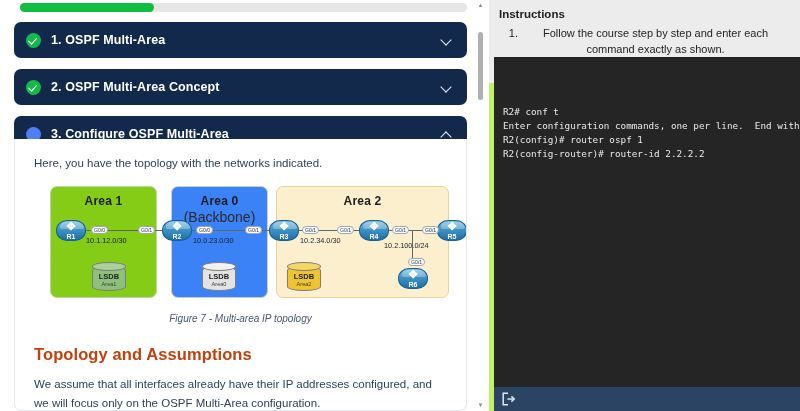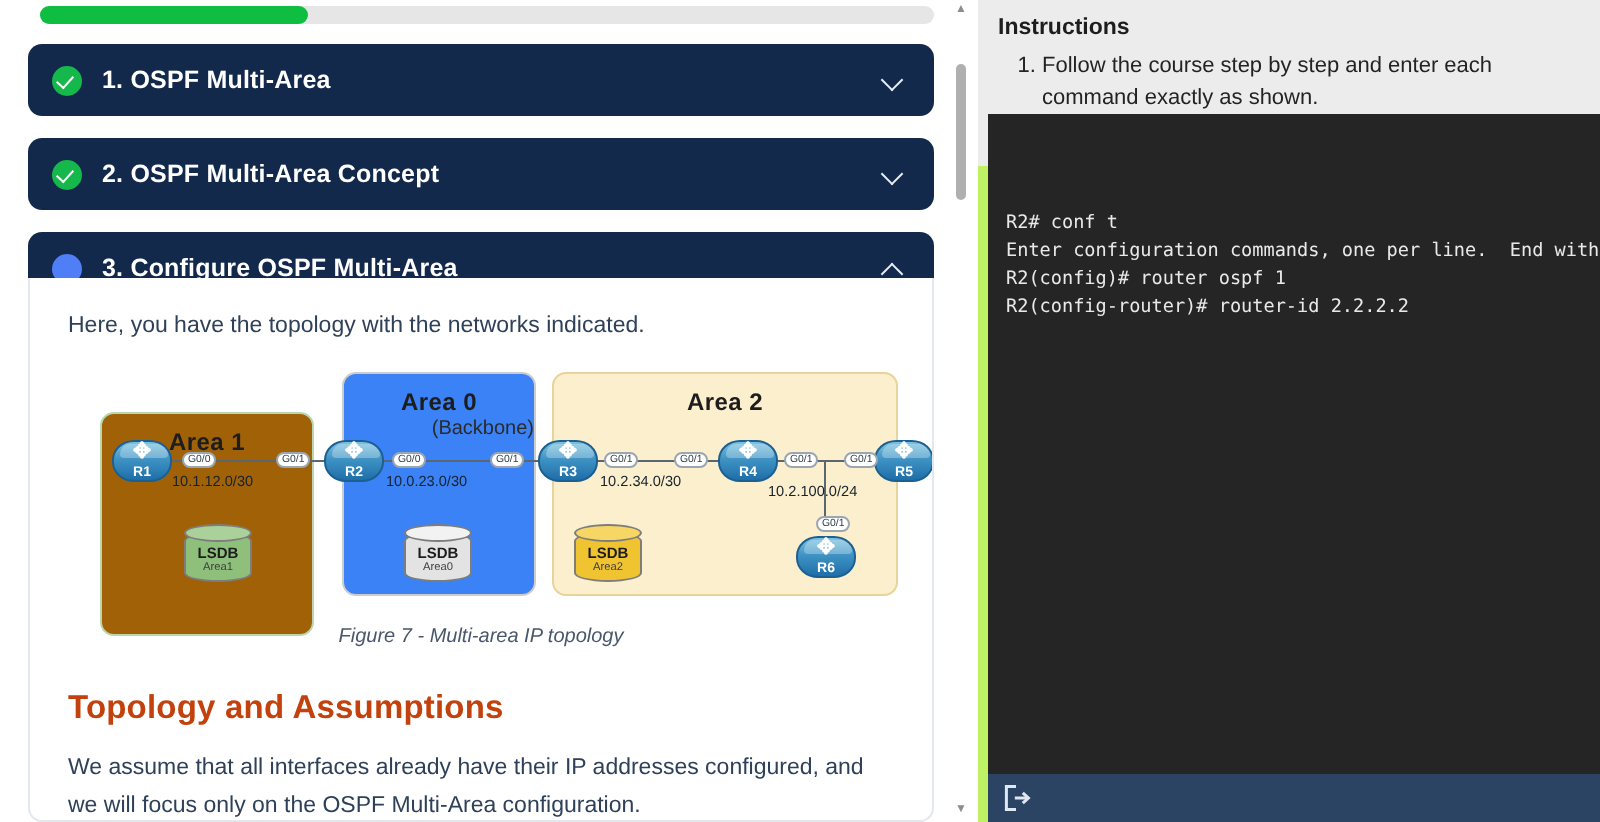--- a/index.html
+++ b/index.html
@@ -55,22 +55,22 @@
 
   
   .topo { position: relative; margin: 14px 0 0 0; height: 118px; width: 415px; }
   .area {
     position: absolute; top: 0; height: 112px; border-radius: 7px; border: 1px solid #c9cfd6;
   }
   .area .area-title {
     text-align: center; font-size: 12px; font-weight: bold; color: #1d1d1d; margin-top: 7px;
     letter-spacing: .2px;
   }
-  .area .area-sub { text-align: right; font-size: 10px; color: #2a2a2a; margin-top: 1px; }
-  .area1 { left: 16px; width: 107px; background: #a16207; border-color: #b9d7ae; margin-top: 20px; }
+  .area .area-sub { text-align: center; font-size: 14px; color: #2a2a2a; margin-top: 1px; }
+  .area1 { left: 16px; width: 107px; background: #84cc16; border-color: #b9d7ae; }
   .area0 { left: 137px; width: 97px; background: #3b82f6; border-color: #cccccc; }
   .area2 { left: 242px; width: 173px; background: #fcefcd; border-color: #e8d49a; }
 
   .router { position: absolute; width: 30px; height: 21px; }
   .router .body {
     width: 30px; height: 21px; border-radius: 11px/10px;
     background: linear-gradient(#7cc2e0 0%, #3f93c4 45%, #1e6ea8 100%);
     border: 1px solid #1c5f92; position: relative; overflow: hidden;
   }
   .router .body::before {
@@ -126,21 +126,21 @@
 
   .vscroll { position: absolute; right: 5px; top: 0; width: 7px; height: 411px; }
   .vscroll .arw { position: absolute; left: 0; width: 7px; text-align: center; font-size: 6px; color: #8d8d8d; line-height: 7px; }
   .vscroll .arw.top { top: 2px; } .vscroll .arw.bot { bottom: 2px; }
   .vscroll .thumb { position: absolute; left: 1px; top: 32px; width: 5px; height: 68px; background: #b0b0b0; border-radius: 3px; }
 
   
   .right { width: 311px; height: 411px; background: #bef264; position: relative; }
   .instr { background: #ececec; padding: 8px 10px 10px 10px; }
   .instr h3 { font-size: 11.5px; font-weight: bold; color: #1d1d1d; }
-  .instr ol { margin: 6px 0 16px 22px; }
+  .instr ol { margin: 6px 0 16px 22px; text-align: center; }
   .instr li { font-size: 11px; color: #232323; line-height: 1.42; }
   .term {
     position: absolute; left: 5px; top: 57px; right: 0; bottom: 24px;
     background: #252525; padding: 8px 9px; overflow: hidden;
   }
   .term pre {
     font-family: "DejaVu Sans Mono", monospace; font-size: 9.3px; color: #e9e9e9;
     line-height: 14px; white-space: pre; margin-top: 40px;
   }
   .termbar {

